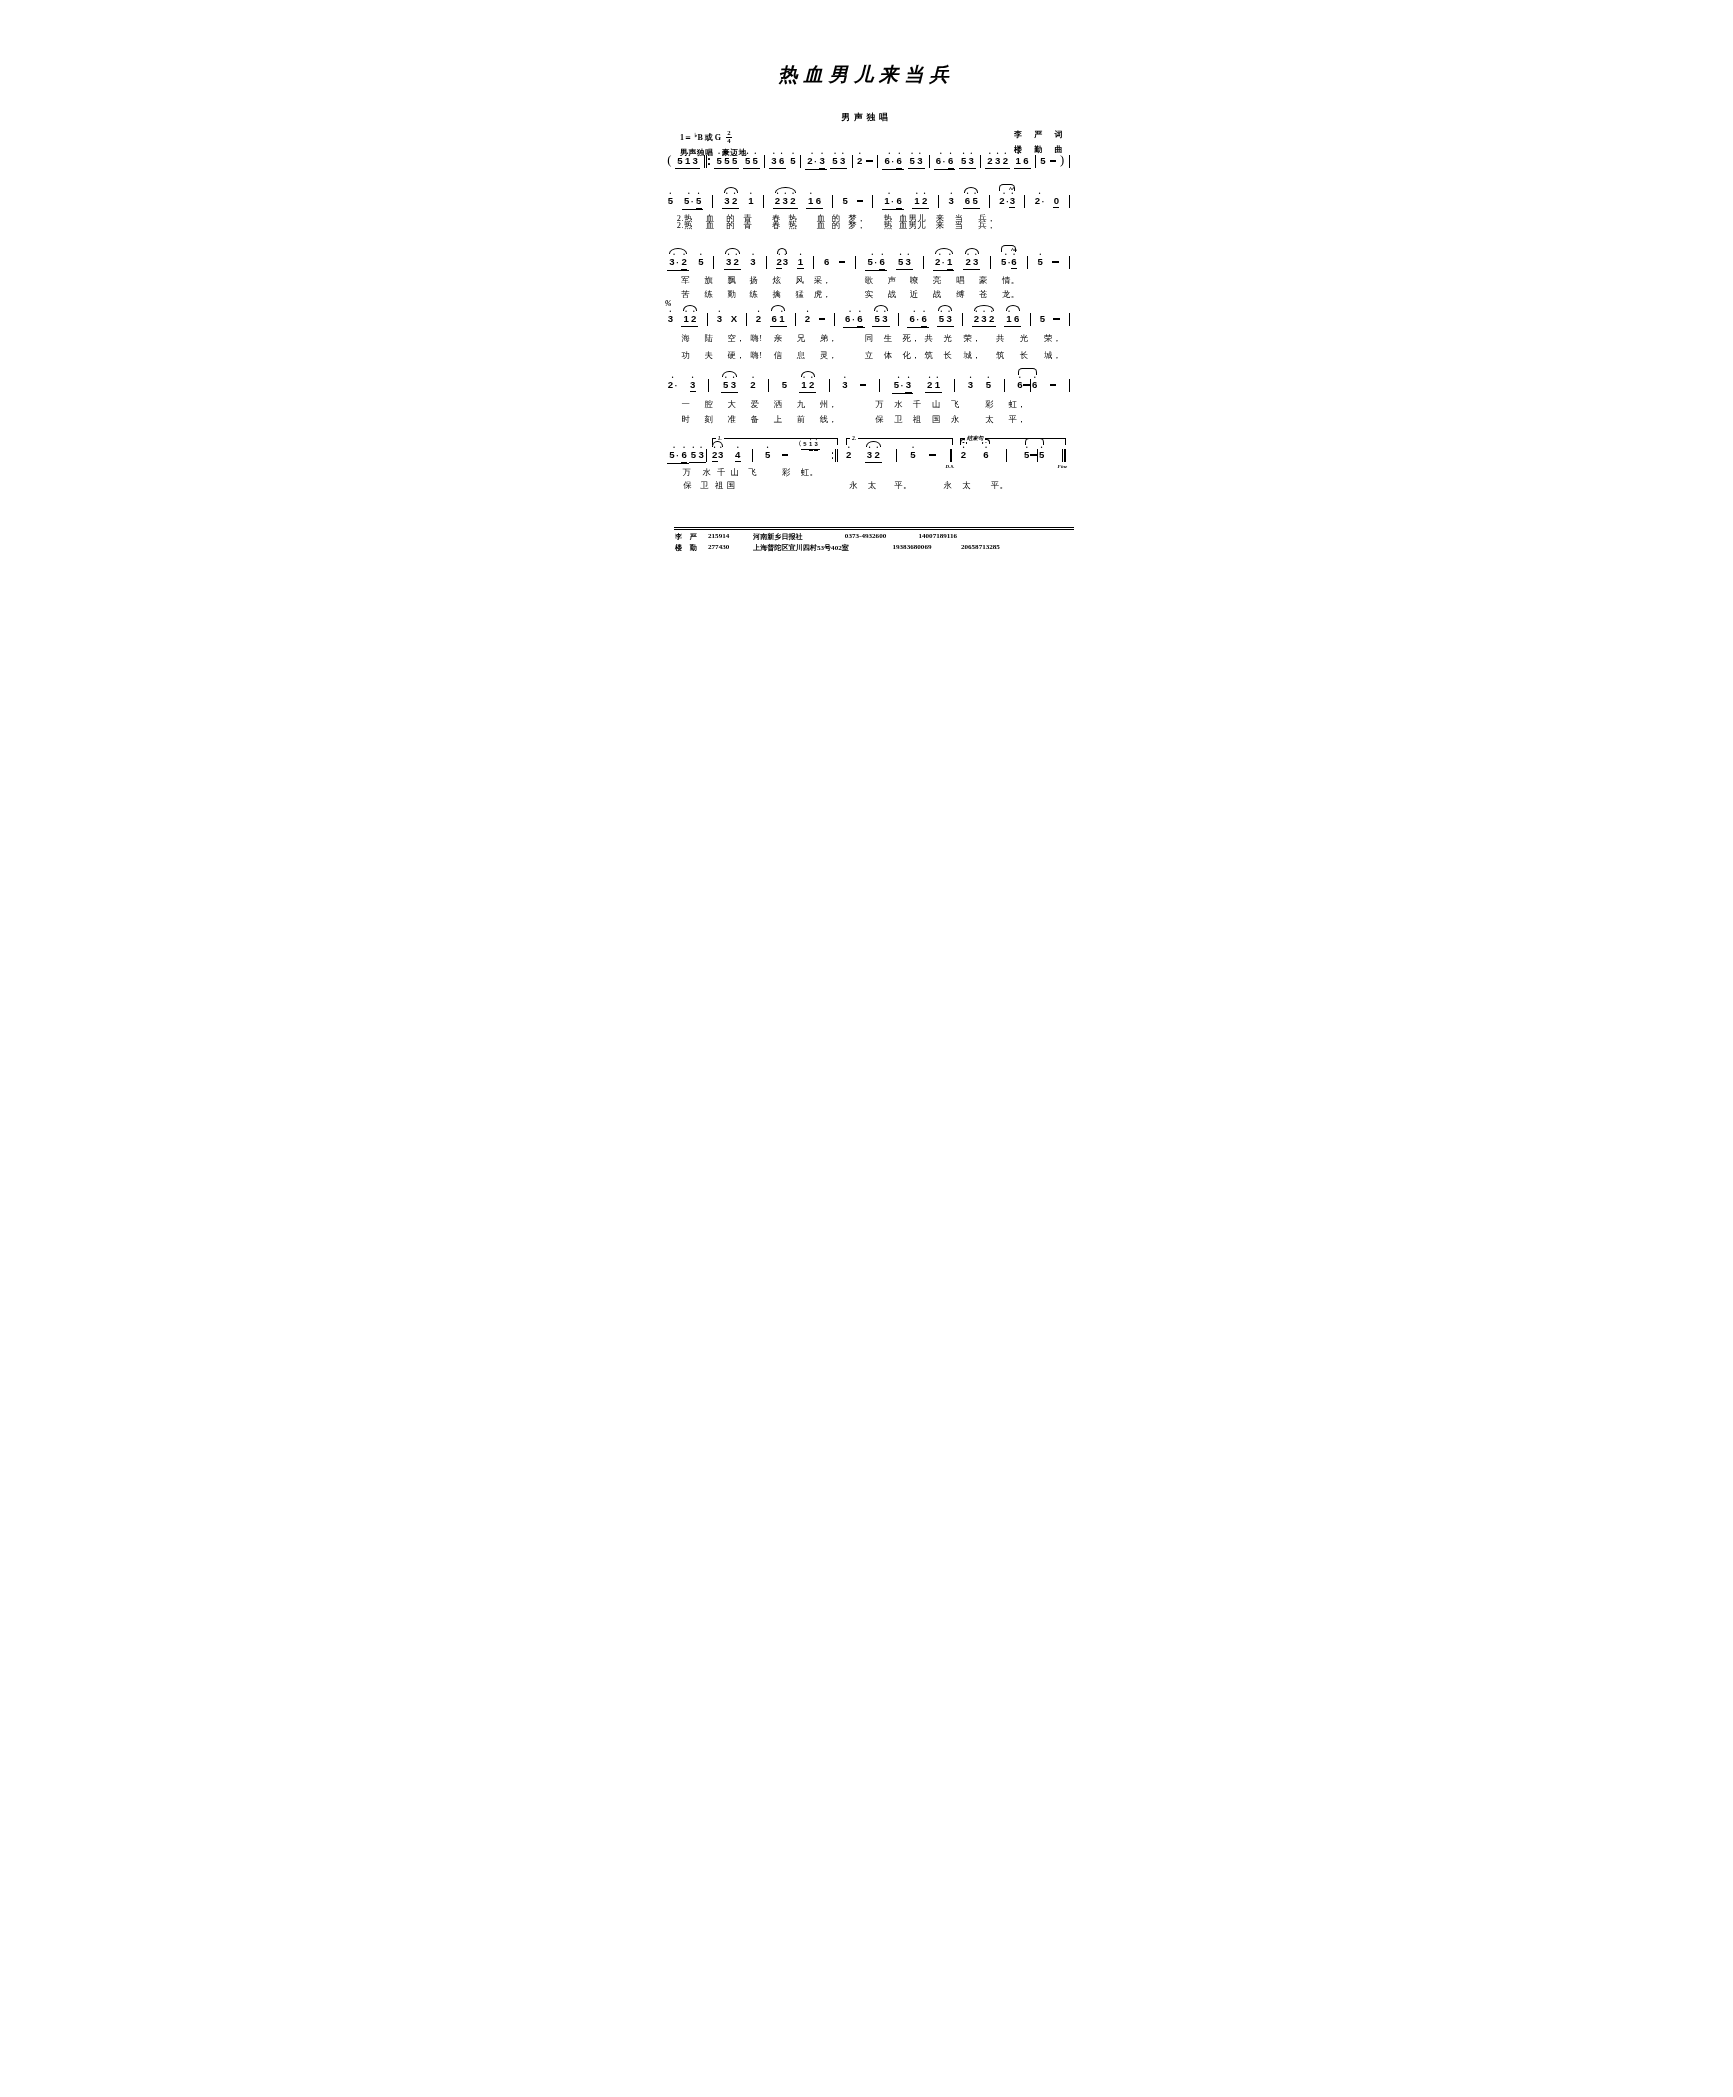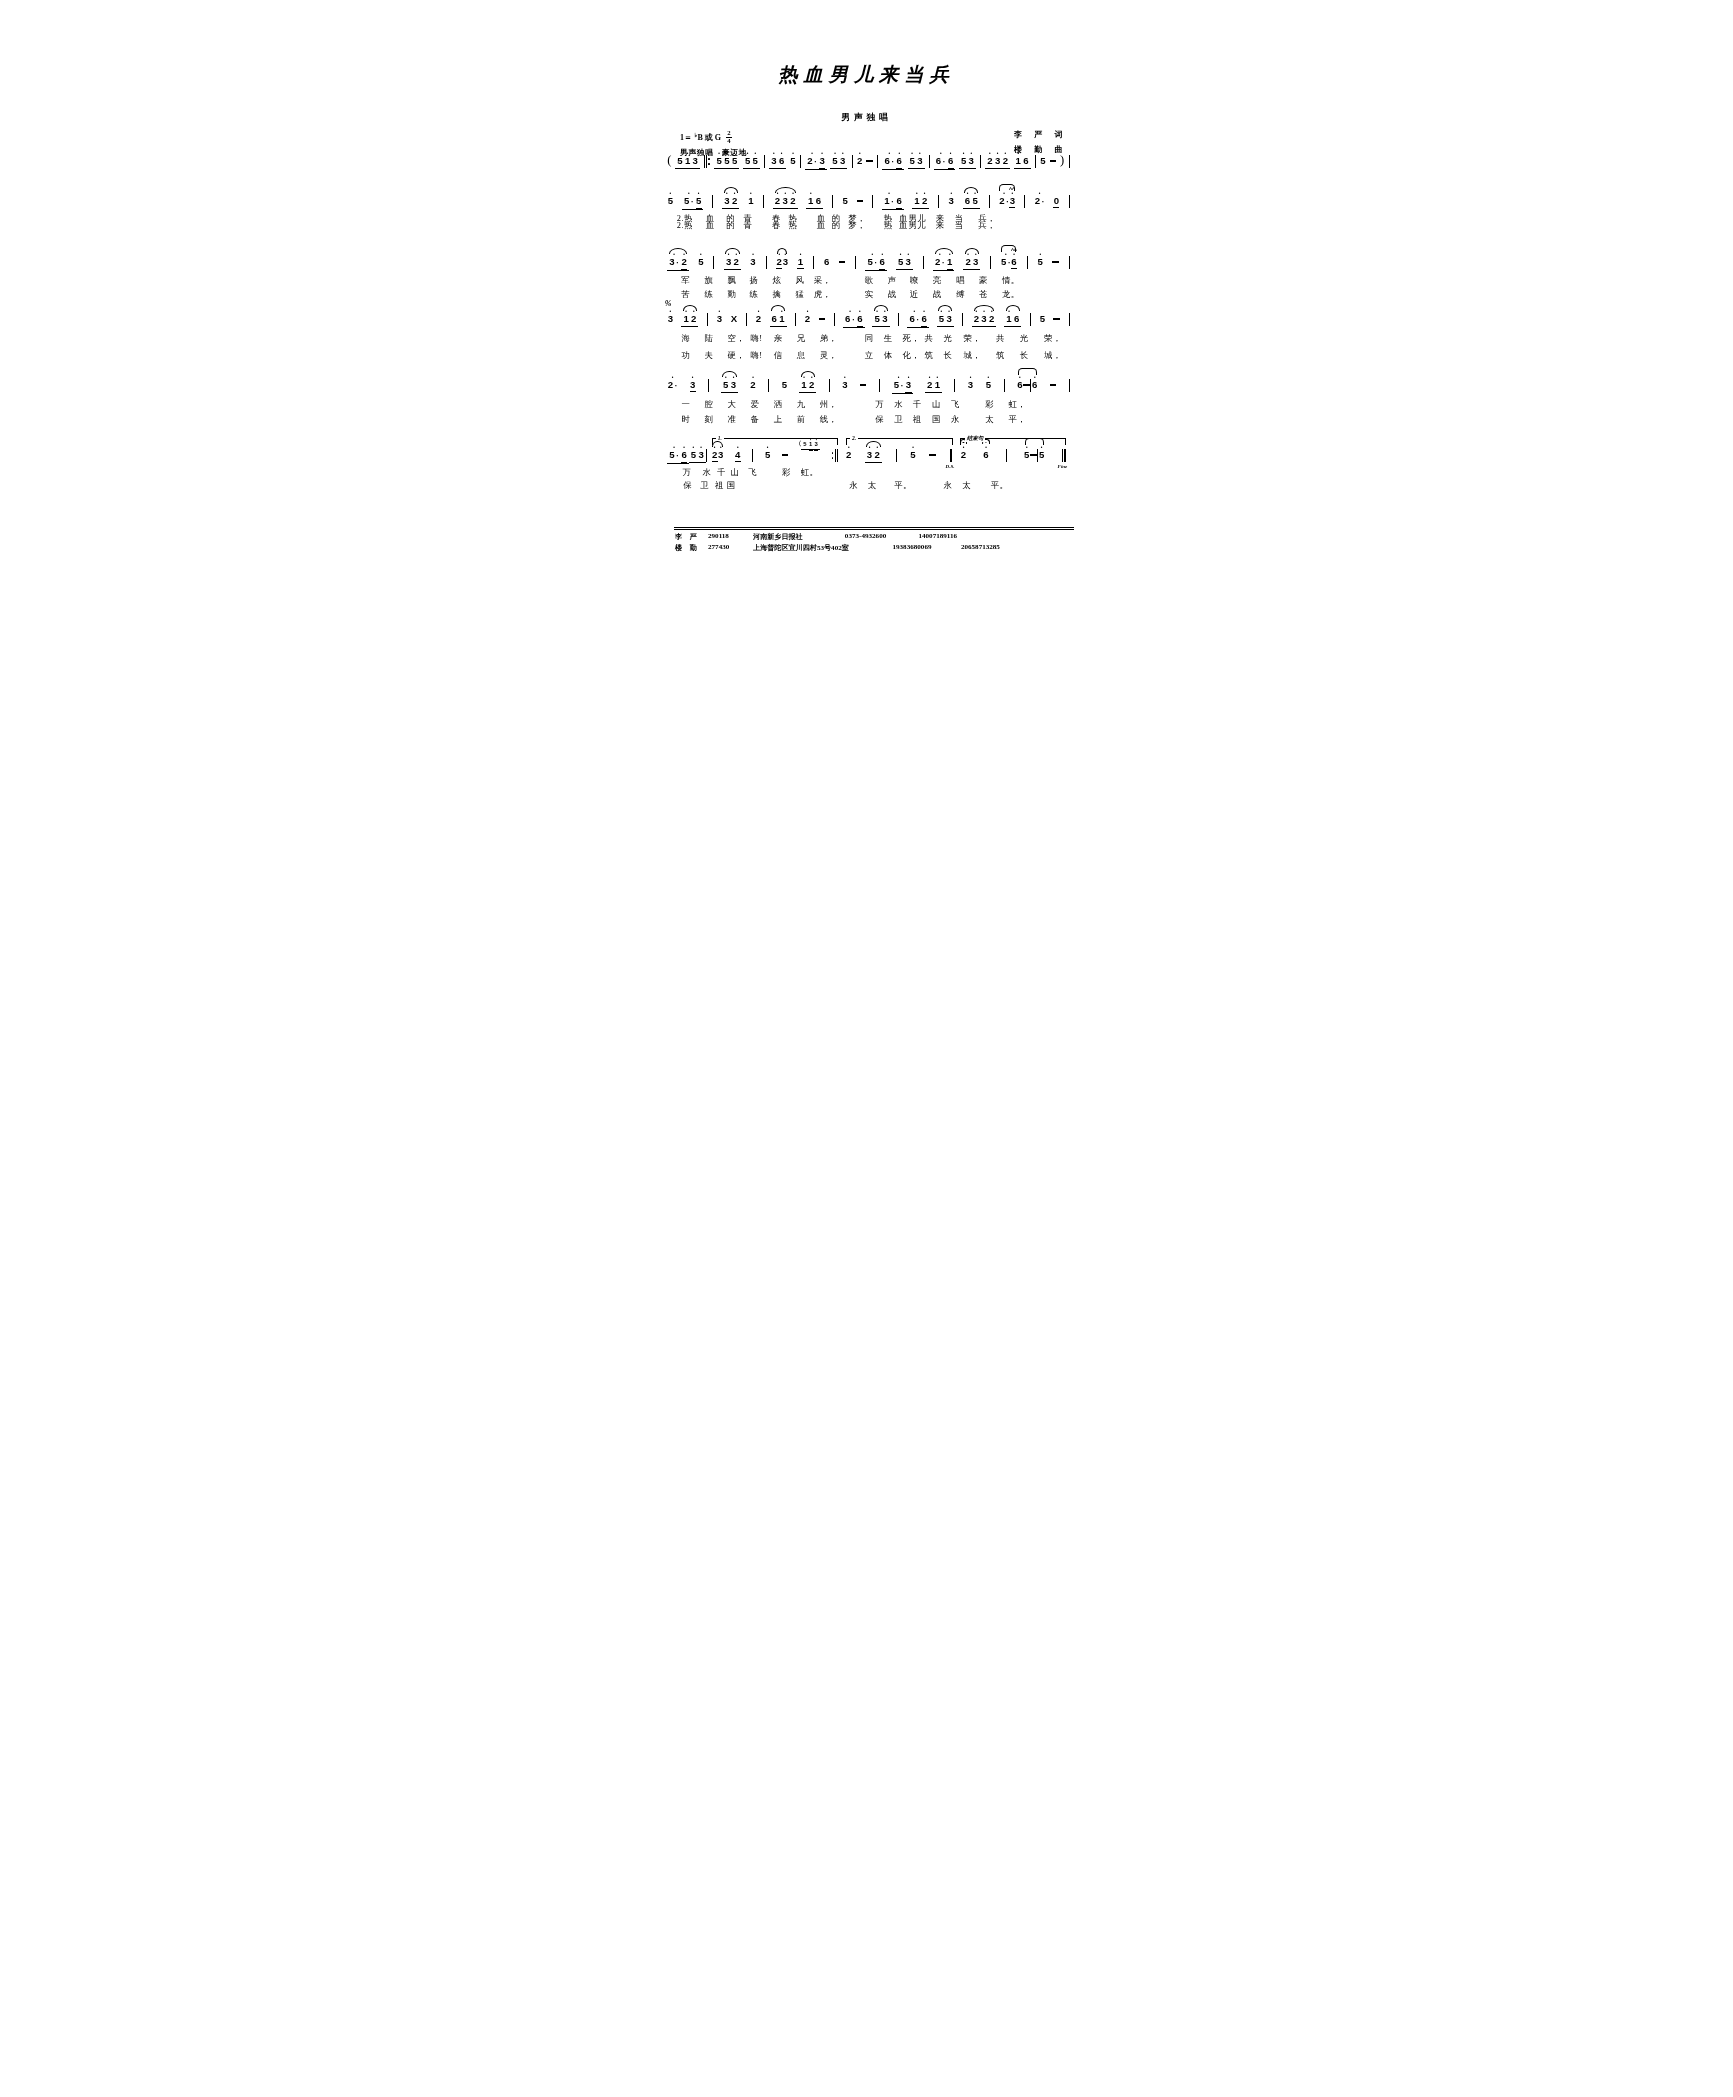--- a/index.html
+++ b/index.html
@@ -1402,21 +1402,21 @@
         <span style="left: 72.1%;">太</span>
         <span style="left: 78.7%;">平。</span>
       </div>
     </div>
 
   <div class="footrule"></div>
   <div id="footer">
       <div class="frow" style="top: 532px;">
         <span style="left: 5.8%;">李</span>
         <span style="left: 9.2%;">严</span>
-        <span style="left: 13.4%;">290118</span>
+        <span style="left: 13.4%;">215914</span>
         <span style="left: 23.8%;">河南新乡日报社</span>
         <span style="left: 45%;">0373-4932600</span>
         <span style="left: 62%;">14007189116</span>
       </div>
       <div class="frow" style="top: 543px;">
         <span style="left: 5.8%;">楼</span>
         <span style="left: 9.2%;">勤</span>
         <span style="left: 13.4%;">277430</span>
         <span style="left: 23.8%;">上海普陀区宜川四村53号402室</span>
         <span style="left: 56%;">19383680069</span>

